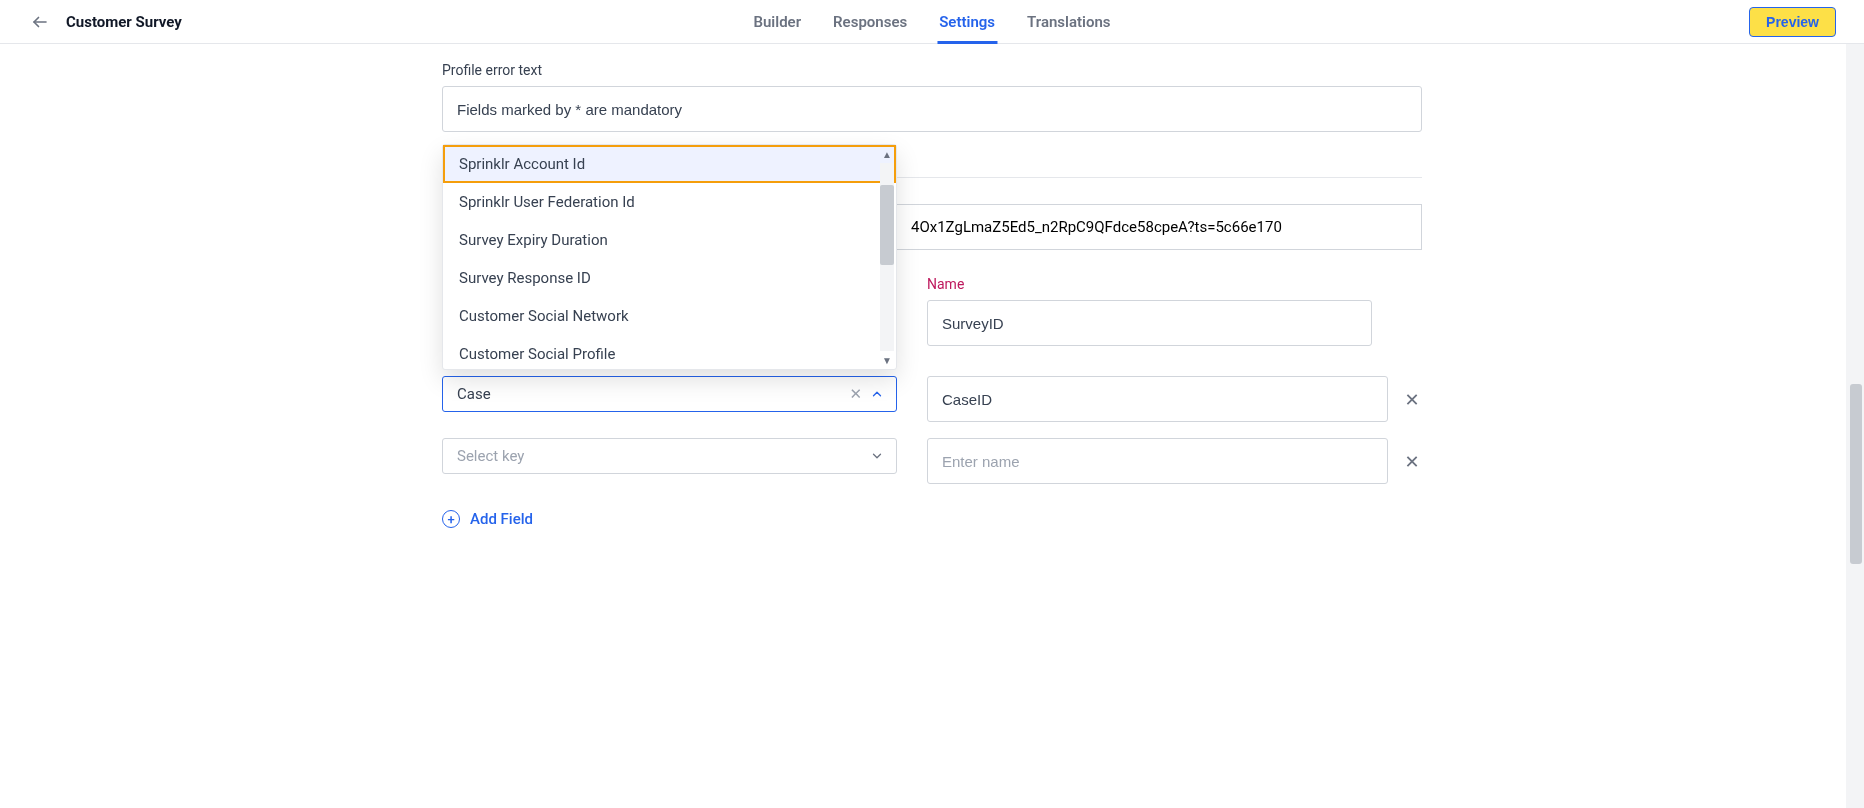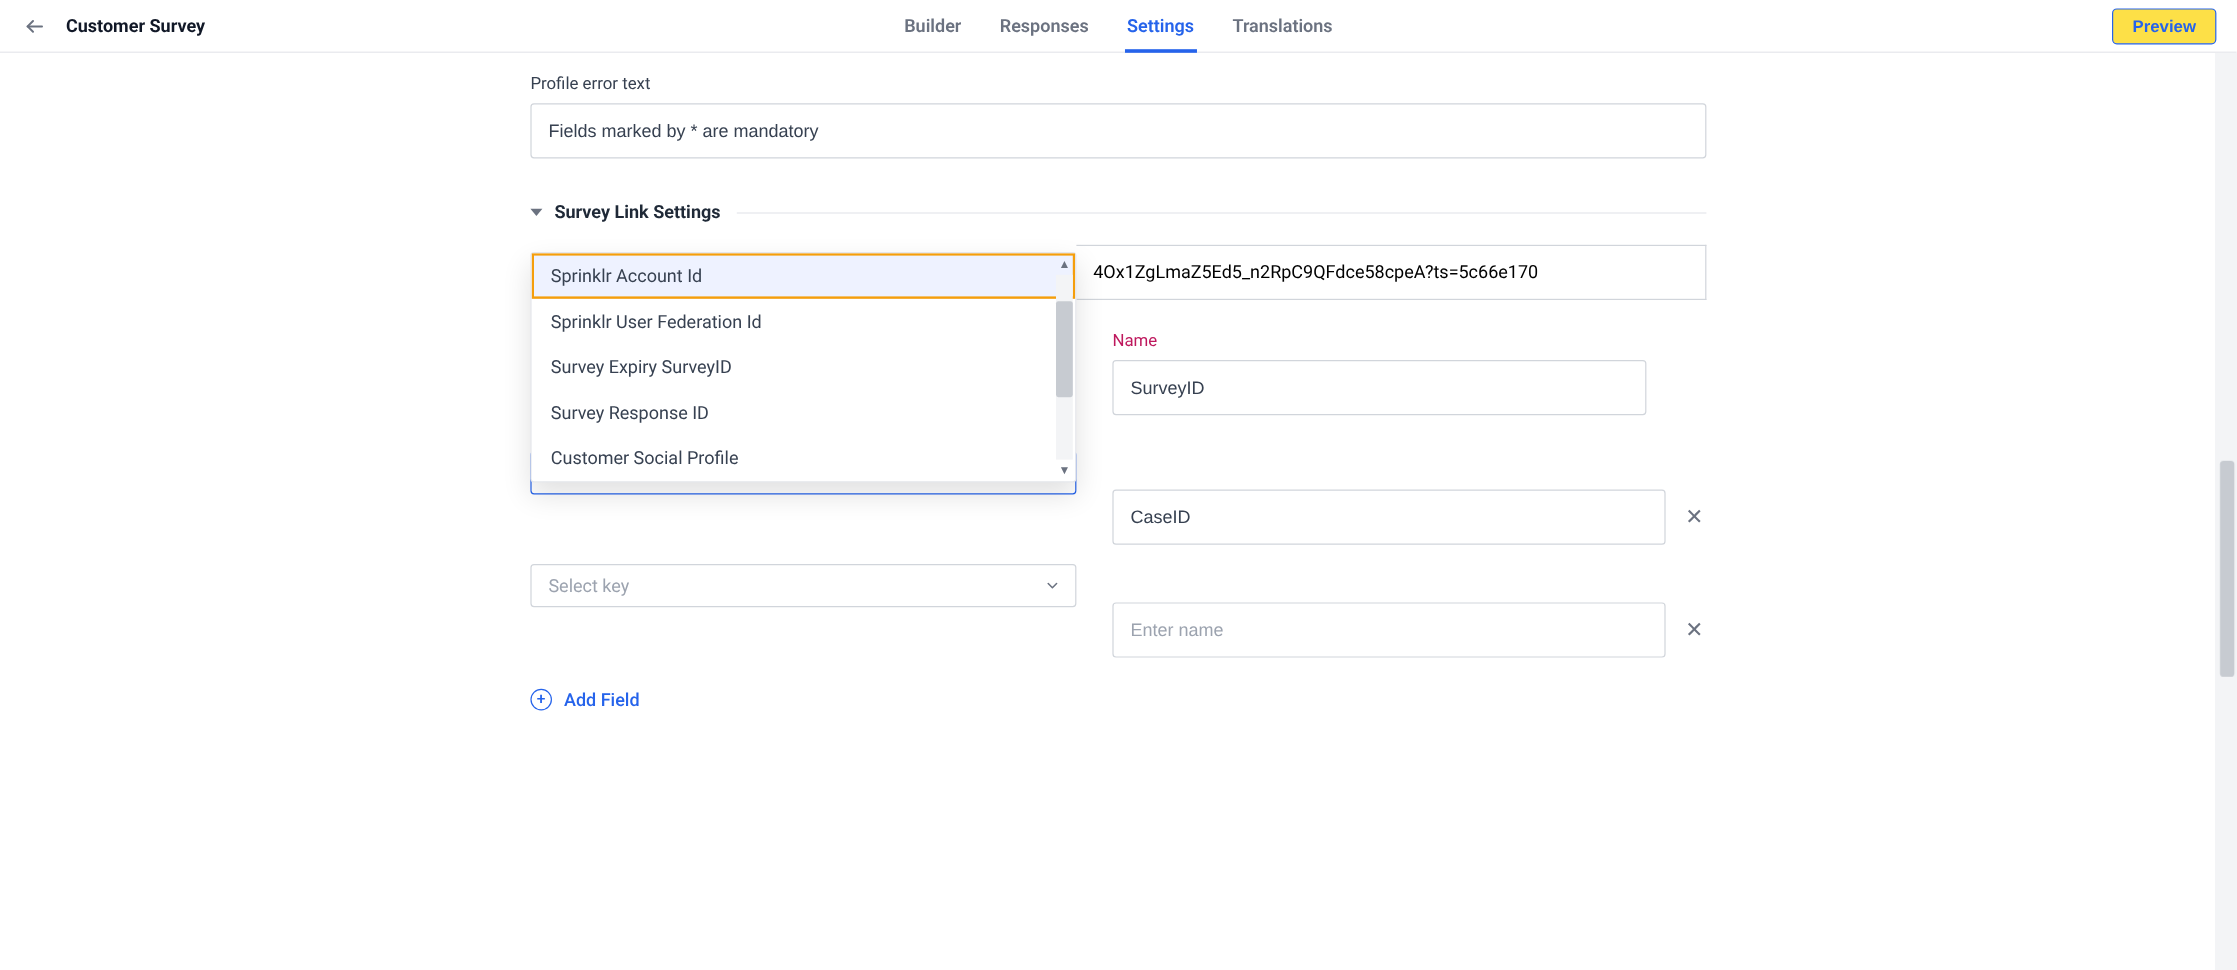--- a/index.html
+++ b/index.html
@@ -11,21 +11,21 @@
     background: #fff;
   }
 
   
   .topbar {
     display: flex;
     align-items: center;
     height: 44px;
     border-bottom: 1px solid #e5e7eb;
     position: relative;
-    padding: 0 17px;
+    padding: 0 28px;
   }
   .back-arrow {
     width: 24px; height: 24px;
     display: flex; align-items: center; justify-content: center;
     color: #6b7280;
     cursor: pointer;
     margin-right: 14px;
   }
   .page-title {
     font-weight: 700;
@@ -131,21 +131,21 @@
     background: #e5e7eb;
   }
 
   .link-row {
     display: flex;
     gap: 30px;
     margin-top: 10px;
     position: relative;
   }
   .left-col { width: 455px; flex-shrink: 0; position: relative; }
-  .right-col { flex: 1; display: flex; align-items: center; gap: 14px; margin-top: 32px; }
+  .right-col { flex: 1; display: flex; align-items: center; gap: 14px; }
 
   .select-box {
     width: 100%;
     height: 36px;
     border: 1px solid #d1d5db;
     border-radius: 3px;
     padding: 0 23px 0 14px;
     font-size: 15px;
     color: #374151;
     display: flex;
@@ -367,22 +367,23 @@
       <div class="left-col">
 
         <div class="dropdown-panel">
           <div class="sb-arrow sb-up">▲</div>
           <div class="sb-track"></div>
           <div class="sb-thumb"></div>
           <div class="sb-arrow sb-down">▼</div>
           <div class="dropdown-scroll">
             <div class="dd-item highlight">Sprinklr Account Id</div>
             <div class="dd-item">Sprinklr User Federation Id</div>
-            <div class="dd-item">Survey Expiry SurveyID</div>
+            <div class="dd-item">Survey Expiry Duration</div>
             <div class="dd-item">Survey Response ID</div>
+            <div class="dd-item">Customer Social Network</div>
             <div class="dd-item">Customer Social Profile</div>
           </div>
         </div>
 
         <div class="select-box active">
           <span>Case</span>
           <span class="select-xclear">✕</span>
           <span class="select-caret">
             <svg width="14" height="14" viewBox="0 0 24 24" fill="none" stroke="#2563eb" stroke-width="2.2" stroke-linecap="round" stroke-linejoin="round">
                 <polyline points="18 15 12 9 6 15"></polyline>

